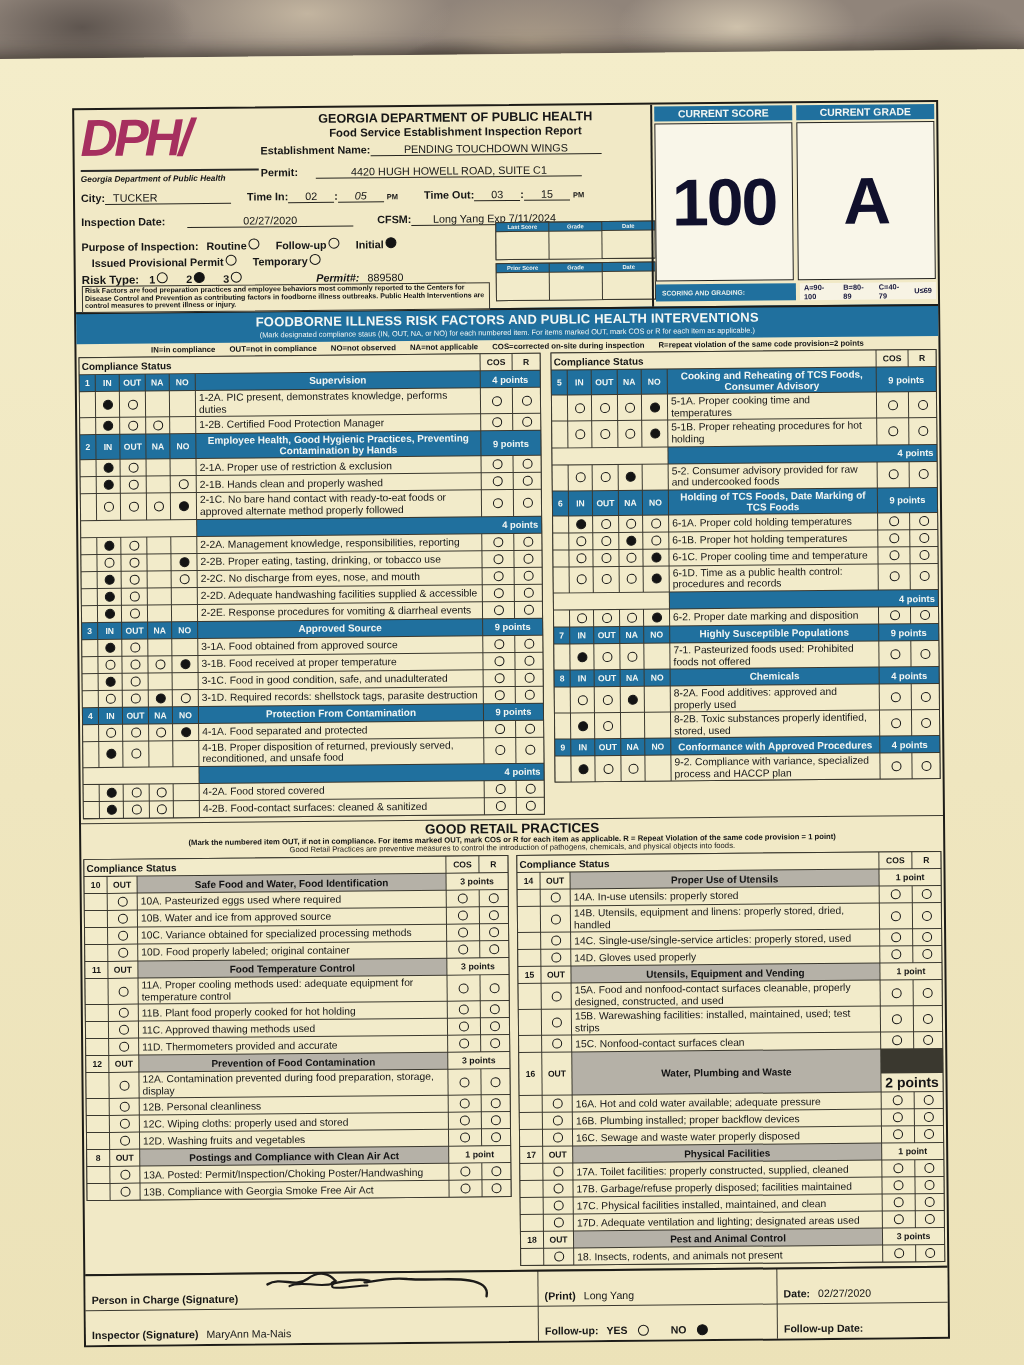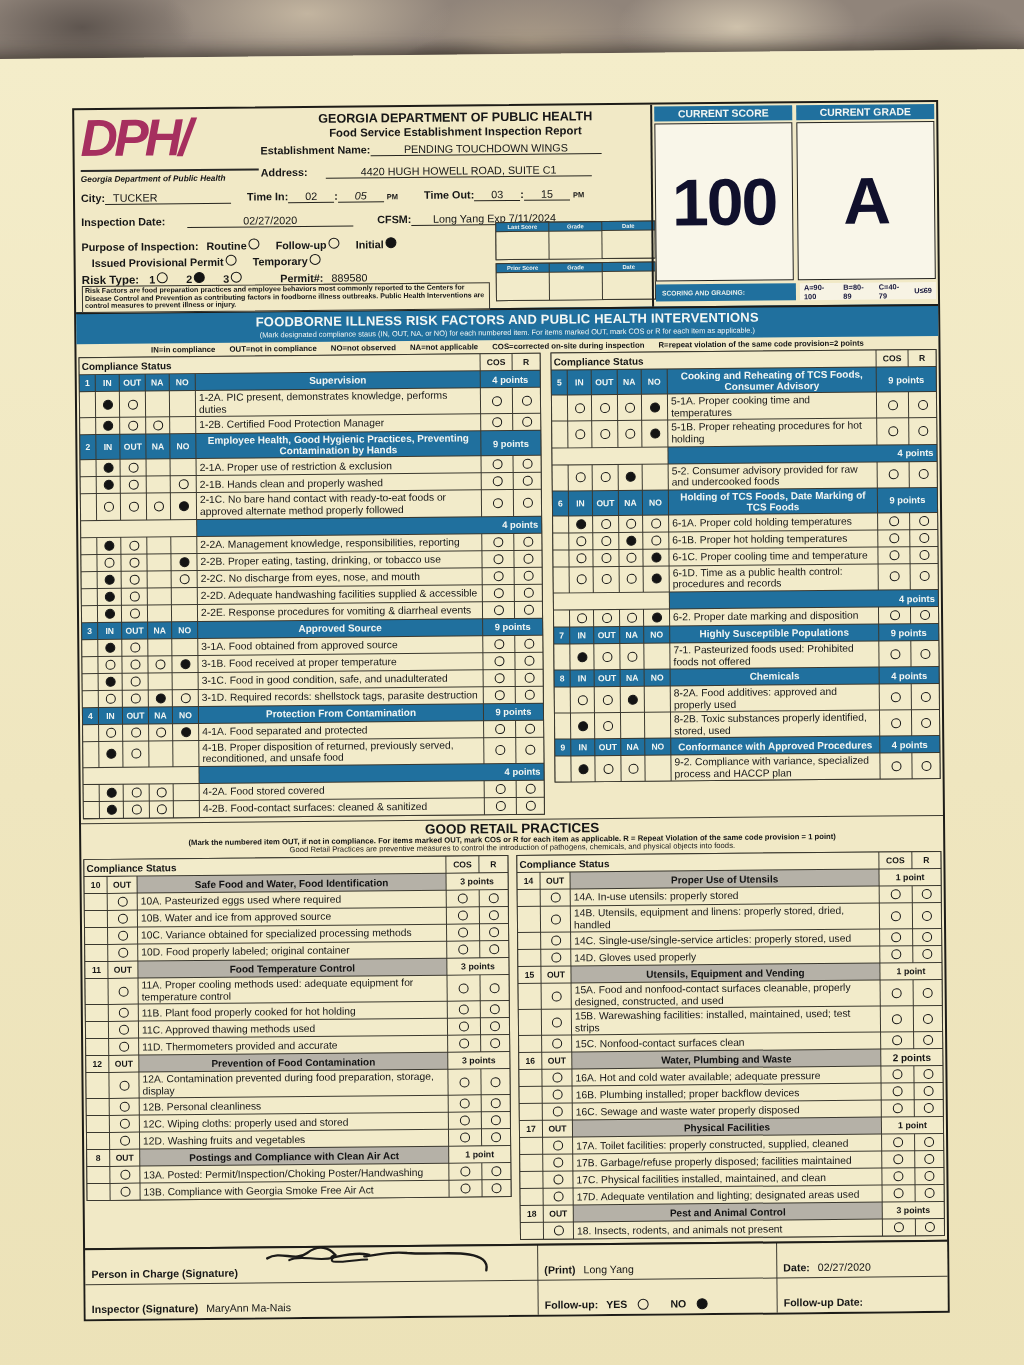--- a/index.html
+++ b/index.html
@@ -110,21 +110,21 @@
       <div class="logo-dph">DPH/</div>
       <div class="logo-tag">Georgia Department of Public Health</div>
       <div class="t1">GEORGIA DEPARTMENT OF PUBLIC HEALTH</div>
       <div class="t2">Food Service Establishment Inspection Report</div>
 
       <div class="fline" style="left:186px;top:36px;">
         <span class="fl">Establishment Name:</span>
         <span class="uv" style="min-width:215px;">PENDING TOUCHDOWN WINGS</span>
       </div>
       <div class="fline" style="left:186px;top:58px;">
-        <span class="fl">Address:</span>
+        <span class="fl">Permit:</span>
         <span class="uv" style="min-width:250px;margin-left:18px;">4420 HUGH HOWELL ROAD, SUITE C1</span>
       </div>
       <div class="fline" style="left:6px;top:82px;">
         <span class="fl">City:</span>
         <span class="uv" style="min-width:110px;text-align:left;">TUCKER</span>
         <span class="fl" style="margin-left:16px;">Time In:</span>
         <span class="uv" style="min-width:30px;">02</span>
           <span class="fl">:</span>
         <span class="uv" style="min-width:30px;font-style:italic;">05</span>
         <span class="tiny">PM</span>
@@ -172,21 +172,21 @@
             </span>
             <span style="display: inline-flex; align-items: baseline;">
               <span class="fl">2</span>
               <span class="radio f"></span>
             </span>
             <span style="display: inline-flex; align-items: baseline;">
               <span class="fl">3</span>
               <span class="radio"></span>
             </span>
           </span>
-        <span class="fl" style="margin-left:36px;">Permit#:</span>
+        <span class="fl" style="margin-left:72px;font-style:italic;">Permit#:</span>
         <span class="uv" style="min-width:90px;text-align:left;">889580</span>
       </div>
       <div class="note">Risk Factors are food preparation practices and employee behaviors most commonly reported to the Centers for Disease Control and Prevention as contributing factors in foodborne illness outbreaks. Public Health Interventions are control measures to prevent illness or injury.</div>
 
       <div class="hist">
         <div class="hg" id="hist1">
             <div class="hh">Last Score</div>
             <div class="hh">Grade</div>
             <div class="hh">Date</div>
             <div class="hb"></div>
@@ -1188,21 +1188,21 @@
           <div class="c txt">15C. Nonfood-contact surfaces clean</div>
           <div class="c ctr">
             <span class="ck"></span>
           </div>
           <div class="c ctr">
             <span class="ck"></span>
           </div>
           <div class="c b ctr sm">16</div>
           <div class="c b ctr sm">OUT</div>
           <div class="c gray b ctr st">Water, Plumbing and Waste</div>
-          <div class="c b ctr pts" style="grid-column: 4 / 6; font-size: 10px;">2 points</div>
+          <div class="c b ctr pts" style="grid-column: 4 / 6; font-size: 14px; margin-top: 24px;">2 points</div>
           <div class="c"></div>
           <div class="c ctr">
             <span class="ck"></span>
           </div>
           <div class="c txt">16A. Hot and cold water available; adequate pressure</div>
           <div class="c ctr">
             <span class="ck"></span>
           </div>
           <div class="c ctr">
             <span class="ck"></span>

